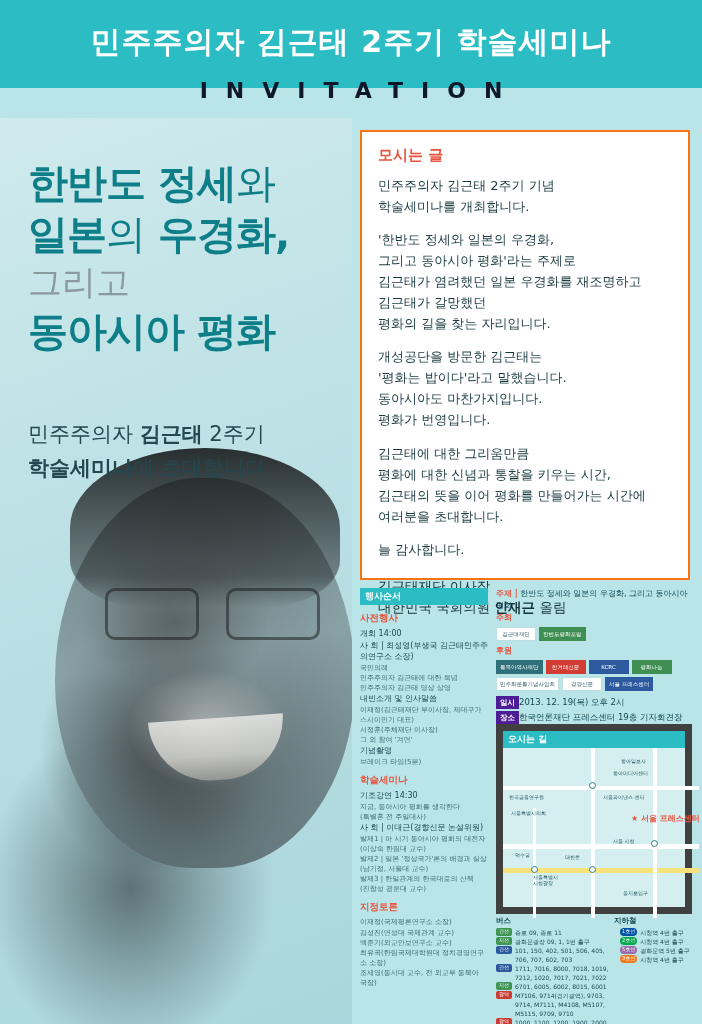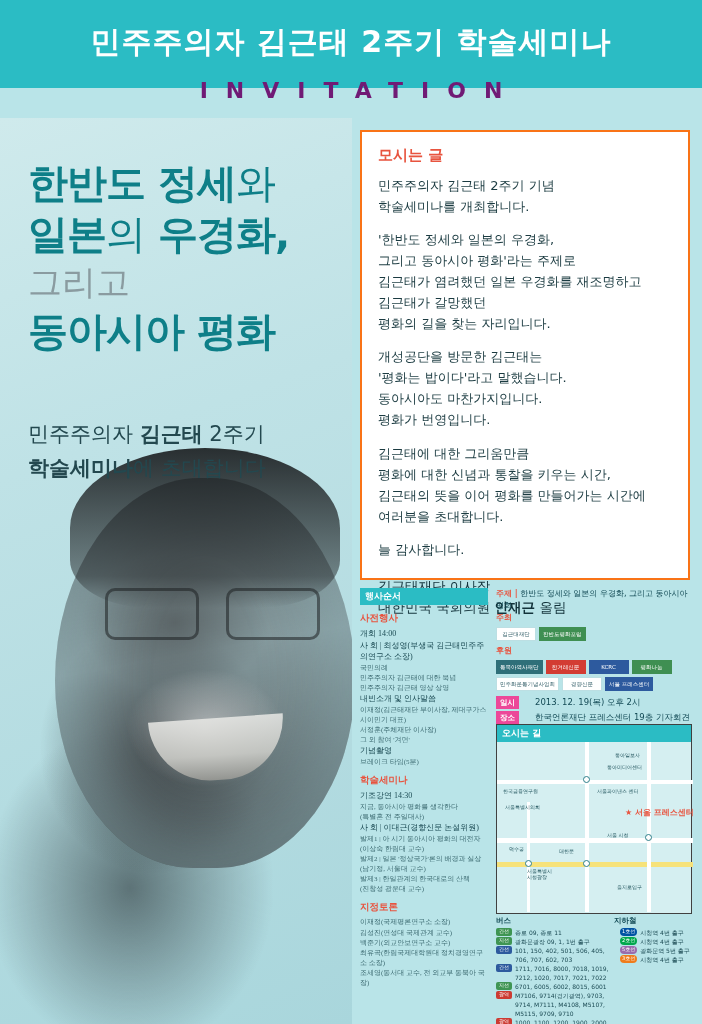--- a/index.html
+++ b/index.html
@@ -25,21 +25,21 @@
     text-align:center;
     color:#ffffff;
     font-size:30px;
     font-weight:bold;
     letter-spacing:1px;
     white-space:nowrap;
   }
   .header-sub {
     position:absolute; left:0; top:78px; width:702px;
     text-align:center;
-    color:#701a75;
+    color:#0f172a;
     font-size:22px;
     font-weight:bold;
     letter-spacing:18px;
     text-indent:18px;
   }
   
   .left-panel {
     position:absolute; left:0; top:118px; width:352px; height:906px;
     background:linear-gradient(160deg,#cfeaec 0%,#bfe2e6 35%,#a9d6dc 100%);
     overflow:hidden;
@@ -109,21 +109,20 @@
     margin:0 0 12px 0;
     font-size:13px; line-height:1.62; color:#1b3b41;
     white-space:pre-line;
   }
   .greet .sign { margin-top:16px; font-size:13.5px; line-height:1.6; color:#12323a;}
   .greet .sign b { font-weight:bold; }
   
   .program {
     position:absolute; left:360px; top:588px; width:128px; height:424px;
     color:#134a55;
-    font-family:Liberation Serif, serif;
   }
   .prog-head {
     background:#2bbcc4; color:#fff; font-size:9px; font-weight:bold;
     padding:2px 5px; margin-bottom:6px;
   }
   .sec-title {
     color:#e8543f; font-size:9.5px; font-weight:bold; margin:7px 0 3px 0;
   }
   .prog-row { font-size:8px; line-height:1.45; color:#1b4a53; }
   .prog-sub { font-size:7px; line-height:1.45; color:#3d6b72; }
@@ -138,27 +137,27 @@
     height:14px; min-width:40px; background:#ffffff; border:1px solid #bcdfe3;
     font-size:5.5px; color:#35606a; display:flex; align-items:center; justify-content:center;
     padding:0 3px; white-space:nowrap;
   }
   .logo-chip.dark { background:#2f6f79; color:#fff; border-color:#2f6f79; }
   .logo-chip.red { background:#d33c33; color:#fff; border-color:#d33c33;}
   .logo-chip.green { background:#3f8f52; color:#fff; border-color:#3f8f52;}
   .logo-chip.blue { background:#2d5a9e; color:#fff; border-color:#2d5a9e;}
   .info-line { font-size:8.5px; color:#134a55; line-height:1.75; }
   .info-line .lbl {
-    display:inline-block; background:#ec4899; color:#fff; font-weight:bold;
-    padding:0 4px; margin-right:16px; font-size:7.5px;
+    display:inline-block; background:#4c1d95; color:#fff; font-weight:bold;
+    padding:0 4px; margin-right:0; font-size:7.5px;
   }
   
   .map-wrap {
     position:absolute; left:496px; top:724px; width:196px; height:190px;
-    background:#d5eff1; border:1px solid #404040;
+    background:#d5eff1; border:7px solid #404040;
   }
   .map-head {
     background:#2bbcc4; color:#fff; font-size:9px; font-weight:bold; padding:2px 5px;
   }
   .map-canvas { position:relative; width:100%; height:170px; }
   .road { position:absolute; background:#ffffff; }
   .road-y { position:absolute; background:#f6e27a; }
   .poi { position:absolute; font-size:5px; color:#20535c; white-space:nowrap; }
   .poi-star { position:absolute; font-size:8px; color:#e8543f; font-weight:bold; white-space:nowrap;}
   .metro-dot {

